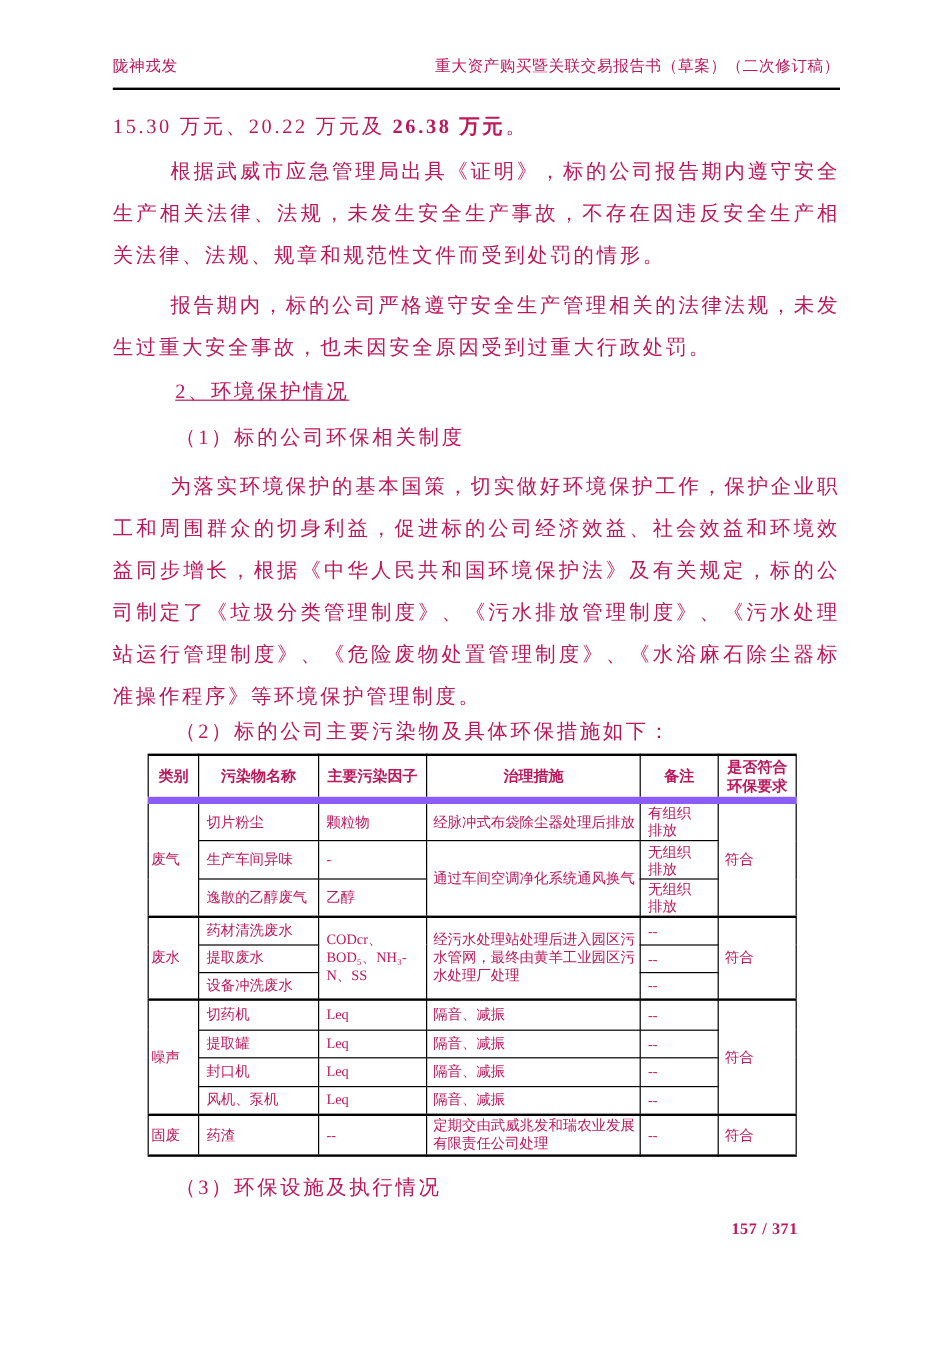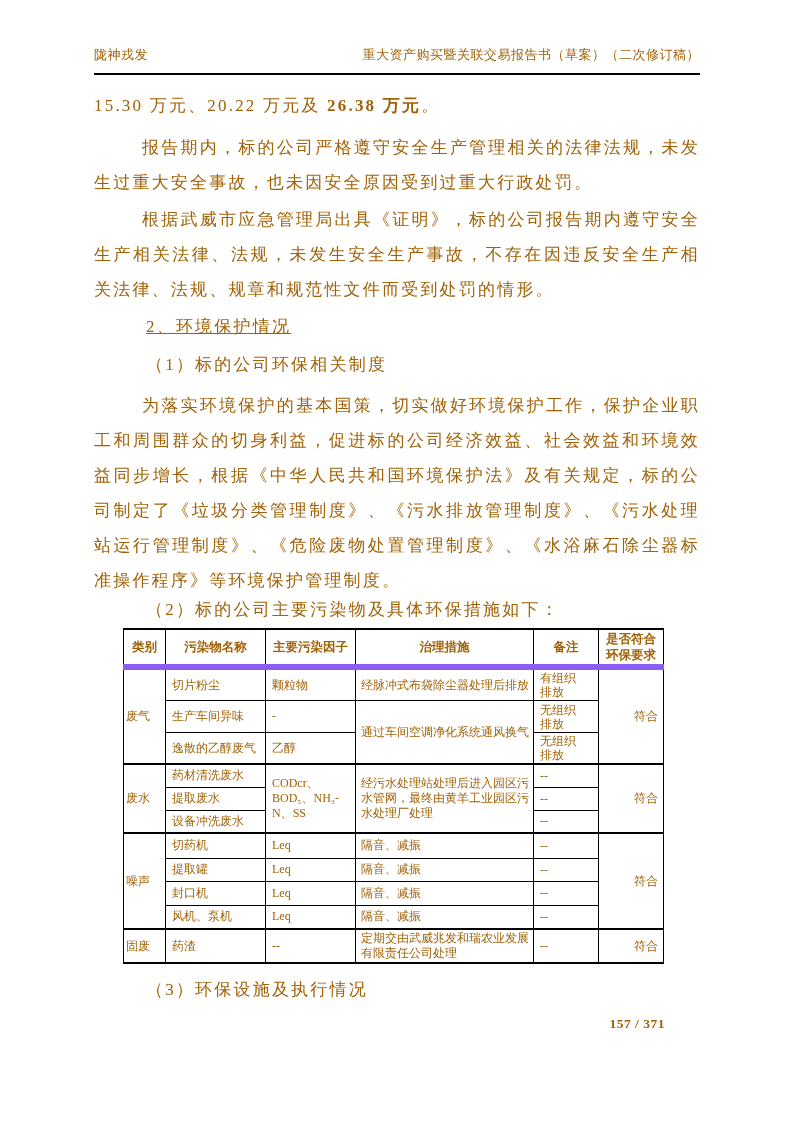--- a/index.html
+++ b/index.html
@@ -1,20 +1,20 @@
 <!DOCTYPE html>
 <html><head>
 <meta charset="utf-8">
 <style>
   html,body{margin:0;padding:0;background:#ffffff;}
   .page{
     position:relative;
     width:793px;height:1122px;
     background:#ffffff;
-    color:#a16207;
+    color:#be185d;
     font-family:"Liberation Serif","DejaVu Serif",serif;
     overflow:hidden;
   }
   .content{position:absolute;left:94px;top:0;width:606px;}
 
   
   .docheader{
     margin-top:46px;
     display:flex;justify-content:space-between;align-items:flex-end;
     font-size:13px;line-height:18px;
@@ -58,21 +58,21 @@
     border:1px solid #000;
     vertical-align:middle;
     padding:1px 5px;
   }
   .ptable thead tr{border-bottom:6px solid #8b5cf6;height:36px;}
   .ptable thead th{font-weight:bold;text-align:center;font-size:12.5px;line-height:16px;padding:1px 2px;}
   tr.gs{border-top:2px solid #000;}
   .r33{height:33px;}.r32{height:32px;}.r31{height:31px;}
   .r23{height:23px;}.r25{height:25px;}.r24{height:24px;}.r34{height:34px;}
   td.cat{text-align:left;padding:1px 2px;}
-  td.comp{text-align:right;border-radius:30px;}
+  td.comp{text-align:left;border-radius:30px;}
   td.name{text-align:left;padding:1px 4px 1px 6px;}
   td.factor{text-align:left;padding:1px 3px 1px 6px;}
   td.treat{text-align:left;padding:1px 3px 1px 5px;}
   td.note{text-align:left;padding:1px 12px 1px 6px;line-height:14px;}
   .pre{white-space:pre-line;}
   .nowrap{white-space:nowrap;}
 
   
   .pagenum{
     position:absolute;top:1016px;right:128px;
@@ -86,23 +86,23 @@
   <div class="content">
 
     <div class="docheader">
       <span>陇神戎发</span>
       <span>重大资产购买暨关联交易报告书（草案）（二次修订稿）</span>
     </div>
 
     <p class="tline intro"><span>15.30 万元、20.22 万元及 </span><b>26.38 万元</b><span>。</span></p>
 
 
+    <p class="para p2">根据武威市应急管理局出具《证明》，标的公司报告期内遵守安全生产相关法律、法规，未发生安全生产事故，不存在因违反安全生产相关法律、法规、规章和规范性文件而受到处罚的情形。</p>
+
     <p class="para p1">报告期内，标的公司严格遵守安全生产管理相关的法律法规，未发生过重大安全事故，也未因安全原因受到过重大行政处罚。</p>
-
-    <p class="para p2">根据武威市应急管理局出具《证明》，标的公司报告期内遵守安全生产相关法律、法规，未发生安全生产事故，不存在因违反安全生产相关法律、法规、规章和规范性文件而受到处罚的情形。</p>
 
     <p class="tline h h2a">2、环境保护情况</p>
 
     <p class="tline h h1b">（1）标的公司环保相关制度</p>
 
     <p class="para p3">为落实环境保护的基本国策，切实做好环境保护工作，保护企业职工和周围群众的切身利益，促进标的公司经济效益、社会效益和环境效益同步增长，根据《中华人民共和国环境保护法》及有关规定，标的公司制定了《垃圾分类管理制度》、《污水排放管理制度》、《污水处理站运行管理制度》、《危险废物处置管理制度》、《水浴麻石除尘器标准操作程序》等环境保护管理制度。</p>
 
     <p class="tline h h2b">（2）标的公司主要污染物及具体环保措施如下：</p>
 
     <table class="ptable">

